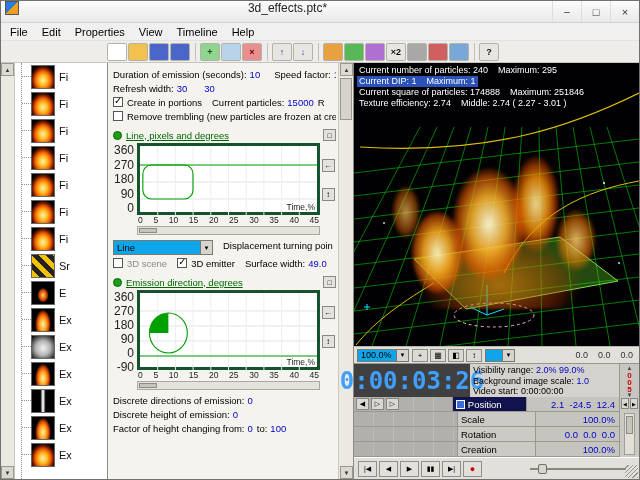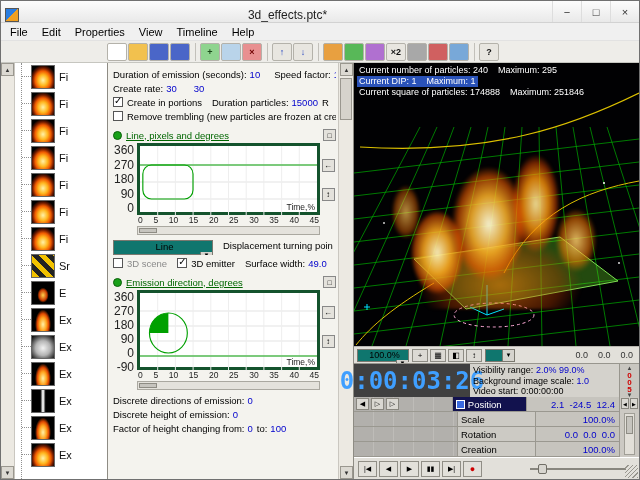--- a/index.html
+++ b/index.html
@@ -1,21 +1,21 @@
 <!DOCTYPE html>
 <html><head>
 <meta charset="utf-8">
 <style>
   *{margin:0;padding:0;box-sizing:border-box;}
   html,body{width:640px;height:480px;overflow:hidden;}
   body{font-family:"Liberation Sans",sans-serif;font-size:11px;color:#000;background:#9a9a9a;}
   .window{position:absolute;left:0;top:0;width:640px;height:480px;background:#f0f0f0;border:1px solid #707070;}
 
   
-  .titlebar{position:absolute;left:0;top:0;right:0;height:22px;background:linear-gradient(#fcfcfc,#e9e9e9);border-bottom:1px solid #d2d2d2;display:flex;align-items:flex-end;}
+  .titlebar{position:absolute;left:0;top:0;right:0;height:22px;background:linear-gradient(#fcfcfc,#e9e9e9);border-bottom:1px solid #d2d2d2;display:flex;align-items:flex-start;}
   .app-icon{width:14px;height:14px;margin:0 4px;border:1px solid #555;background:linear-gradient(135deg,#2a7de0 0 50%,#f0a020 50% 100%);flex:none;}
   .win-title{flex:1;text-align:center;font-size:12px;color:#222;}
   .win-controls{display:flex;height:100%;}
   .win-btn{width:29px;height:100%;display:flex;align-items:center;justify-content:center;font-size:11px;color:#333;border-left:1px solid #ddd;}
 
   
   .menubar{position:absolute;left:0;top:22px;right:0;height:18px;display:flex;align-items:center;background:#f0f0f0;border-bottom:1px solid #e2e2e2;padding-left:2px;}
   .menu-item{padding:2px 7px;}
   .toolbar{position:absolute;left:0;top:40px;right:0;height:22px;display:flex;align-items:center;background:#eeede9;border-bottom:1px solid #c6c6c0;padding-left:106px;gap:1px;}
   .tb-btn{width:20px;height:18px;border:1px solid #b4b2aa;border-radius:2px;display:flex;align-items:center;justify-content:center;font-size:9px;font-weight:bold;flex:none;}
@@ -58,21 +58,21 @@
   .g-ylabels{width:24px;display:flex;flex-direction:column;justify-content:space-between;align-items:flex-end;font-size:12px;color:#222;padding-right:3px;}
   .g-main{flex:1;}
   .g-plot{position:relative;background:#fff;border:3px solid #14532d;}
   .g-plot svg{display:block;}
   .g-xlabel{position:absolute;right:2px;bottom:0;font-size:8.5px;color:#222;background:rgba(255,255,255,.75);}
   .g-xticks{display:flex;justify-content:space-between;font-size:8.5px;color:#222;padding:0 1px;}
   .g-slider{position:relative;height:9px;background:#e4e2dc;border:1px solid #aaa8a0;margin-top:1px;}
   .g-sthumb{position:absolute;left:1px;top:1px;width:18px;height:5px;background:#c6c4be;border:1px solid #8e8c84;}
   .g-side{width:16px;display:flex;flex-direction:column;align-items:center;gap:16px;padding-top:16px;}
   .g-btn{width:13px;height:13px;border:1px solid #888;background:#e4e2dc;font-size:8px;display:flex;align-items:center;justify-content:center;}
-  .combo{height:15px;background:#0f766e;border:1px solid #7a786f;display:flex;align-items:center;padding-left:3px;flex-direction:column;}
+  .combo{height:15px;background:#0ea5e9;border:1px solid #7a786f;display:flex;align-items:center;padding-left:3px;}
   .combo .arrow{margin-left:auto;width:12px;height:100%;background:#d6d4ce;border-left:1px solid #7a786f;font-size:6px;display:flex;align-items:center;justify-content:center;}
 
   
   .rpanel{position:absolute;left:353px;top:62px;right:0;bottom:0;background:#d4d2cc;}
   .viewport{position:absolute;left:0;top:0;right:0;height:315px;background:#010103;overflow:hidden;}
   .vp-stats{position:absolute;left:3px;top:2px;z-index:5;}
   .vp-line{font-size:9px;line-height:11px;color:#fff;white-space:pre;width:fit-content;padding:0 2px;}
   .vp-line.hl{background:#2a52b8;}
   .fire{position:absolute;left:34px;top:44px;width:224px;height:202px;filter:blur(1.5px);z-index:3;background:
     radial-gradient(ellipse 34px 54px at 22% 72%,rgba(255,244,190,.95) 0%,rgba(255,170,30,.85) 40%,rgba(255,90,0,.5) 68%,rgba(255,90,0,0) 78%),
@@ -247,30 +247,30 @@
   <div class="params">
     <div class="p-content">
       <div class="p-row">
         <span>Duration of emission (seconds):</span>
         <span class="p-val">10</span>
         <span class="sp"></span>
         <span>Speed factor:</span>
         <span class="p-val">1.10</span>
       </div>
       <div class="p-row">
-        <span>Create rate:</span>
+        <span>Refresh width:</span>
         <span class="p-val">30</span>
         <span class="sp"></span>
         <span class="p-val">30</span>
       </div>
       <div class="p-row">
         <span class="chk on"></span>
         <span>Create in portions</span>
         <span class="sp"></span>
-        <span>Duration particles:</span>
+        <span>Current particles:</span>
         <span class="p-val">15000</span>
         <span>R</span>
       </div>
       <div class="p-row">
         <span class="chk"></span>
         <span>Remove trembling (new particles are frozen at creatio</span>
       </div>
 
       <div class="grp-head">
         <span class="grp-dot"></span>
@@ -467,20 +467,21 @@
         <line x1="13" y1="241" x2="13" y2="247" stroke="#00e4ff"></line>
         <circle cx="250" cy="120" r="1" fill="#fff"></circle>
         <circle cx="265" cy="200" r="1" fill="#ddd"></circle>
         <circle cx="30" cy="160" r="1" fill="#ccc"></circle>
       </svg>
       <div class="fire"></div>
       <div class="vp-stats" id="vp-stats">
           <div class="vp-line">Current number of particles: 240    Maximum: 295</div>
           <div class="vp-line hl">Current DIP: 1    Maximum: 1</div>
           <div class="vp-line">Current square of particles: 174888    Maximum: 251846</div>
+          <div class="vp-line">Texture efficiency: 2.74    Middle: 2.74 ( 2.27 - 3.01 )</div>
         </div>
     </div>
 
     <div class="vctrl">
       <div class="combo" style="width:52px;height:13px;">
         <span>100.0%</span>
         <span class="arrow">▼</span>
       </div>
       <span id="vc-icons" style="display:flex;gap:2px;">
           <div class="vc-btn">+</div>

